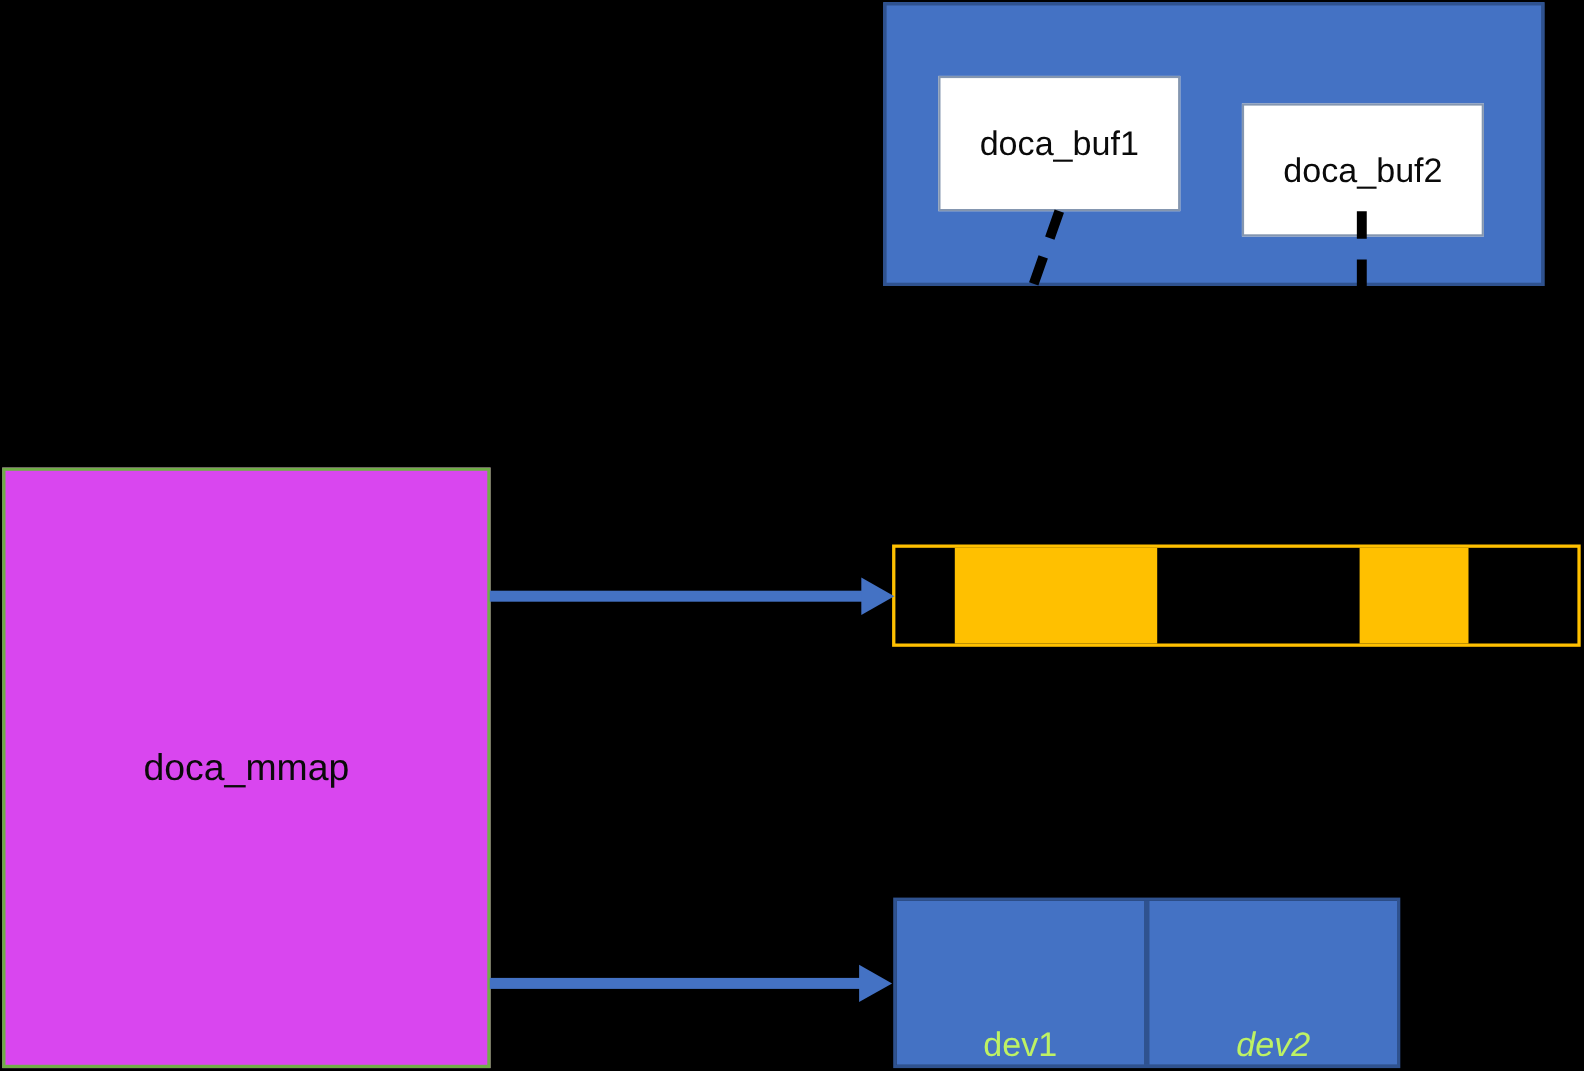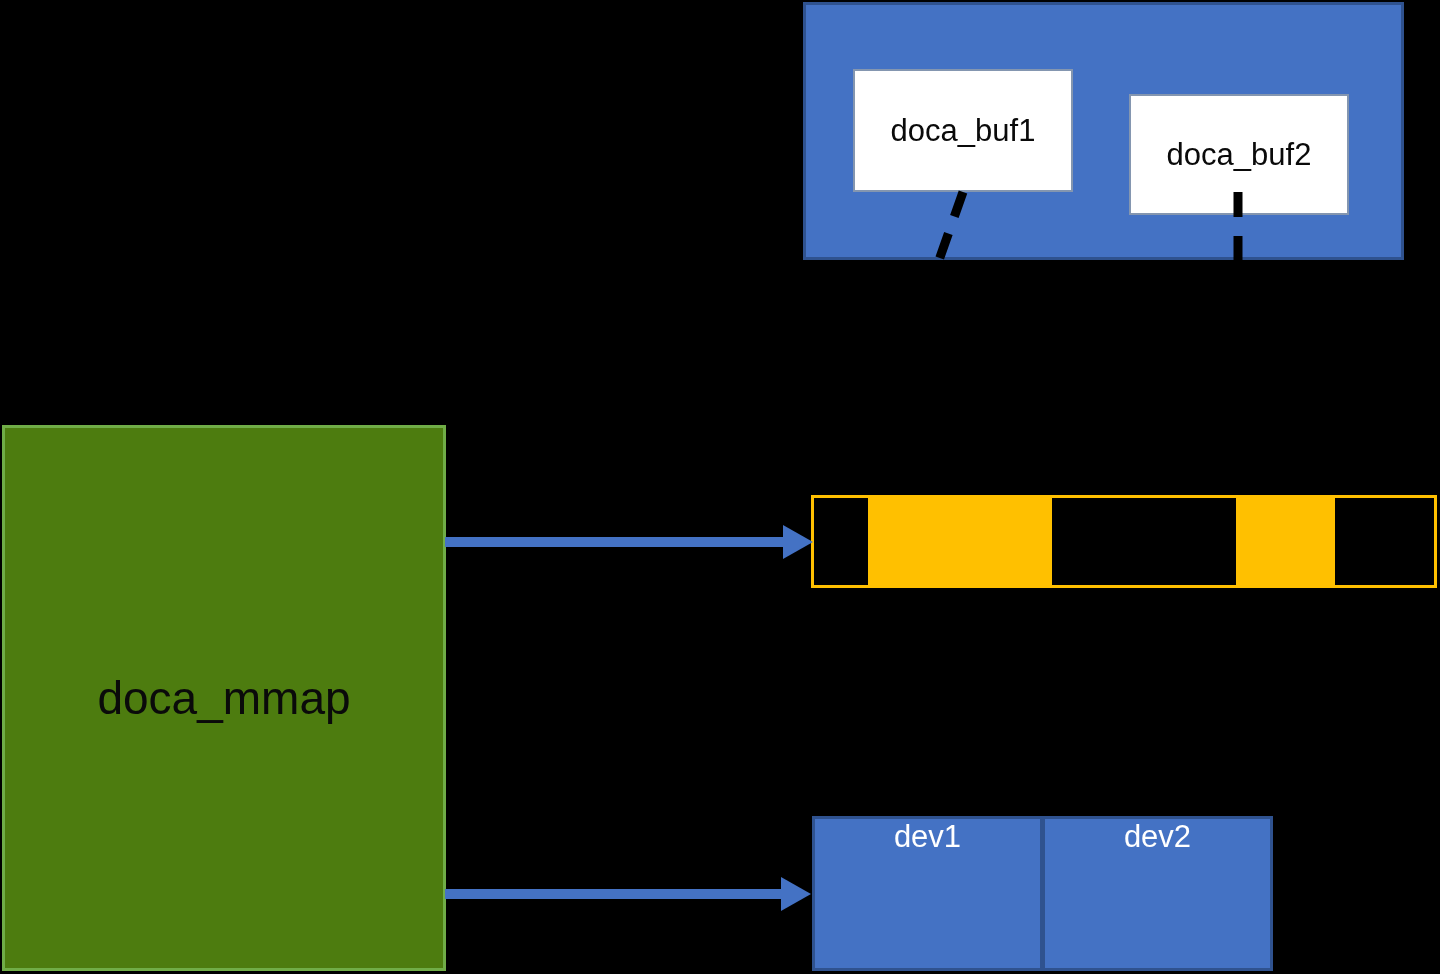--- a/index.html
+++ b/index.html
@@ -34,26 +34,26 @@
     font-size: 31px;
     color: #0a0a0a;
   }
   .buf1 { left: 47px; top: 64px; width: 216px; height: 119px; }
   .buf2 { left: 323px; top: 66px; width: 216px; height: 117px; margin-top: 23px; }
 
   
   .mmap-box {
     left: 2px; top: 425px;
     width: 438px; height: 540px;
-    background: #4d7c0f;
+    background: #d946ef;
     border: 3px solid #70AD47;
     display: flex;
     align-items: center;
     justify-content: center;
-    font-size: 46px;
+    font-size: 34px;
     color: #0a0a0a;
   }
 
   
   .memory-bar {
     left: 811px; top: 495px;
     width: 620px; height: 87px;
     border: 3px solid #FFC000;
     background: transparent;
     display: flex;
@@ -66,26 +66,26 @@
     left: 812px; top: 816px;
     width: 455px; height: 149px;
     border: 3px solid #2F528F;
     display: flex;
     flex-direction: row;
   }
   .dev-cell {
     flex: 1 1 0;
     background: #4472C4;
     display: flex;
-    align-items: flex-start;
+    align-items: flex-end;
     justify-content: center;
     font-size: 31px;
-    color: #ffffff;
+    color: #bef264;
   }
-  .dev-cell + .dev-cell { border-left: 5px solid #2F528F; }
+  .dev-cell + .dev-cell { border-left: 5px solid #2F528F; font-style: italic; }
 
   .overlay-svg { pointer-events: none; }
 </style>
 </head>
 <body>
 
 <div id="canvas">
 
   <div class="abs buf-container">
     <div class="buf-box buf1">

